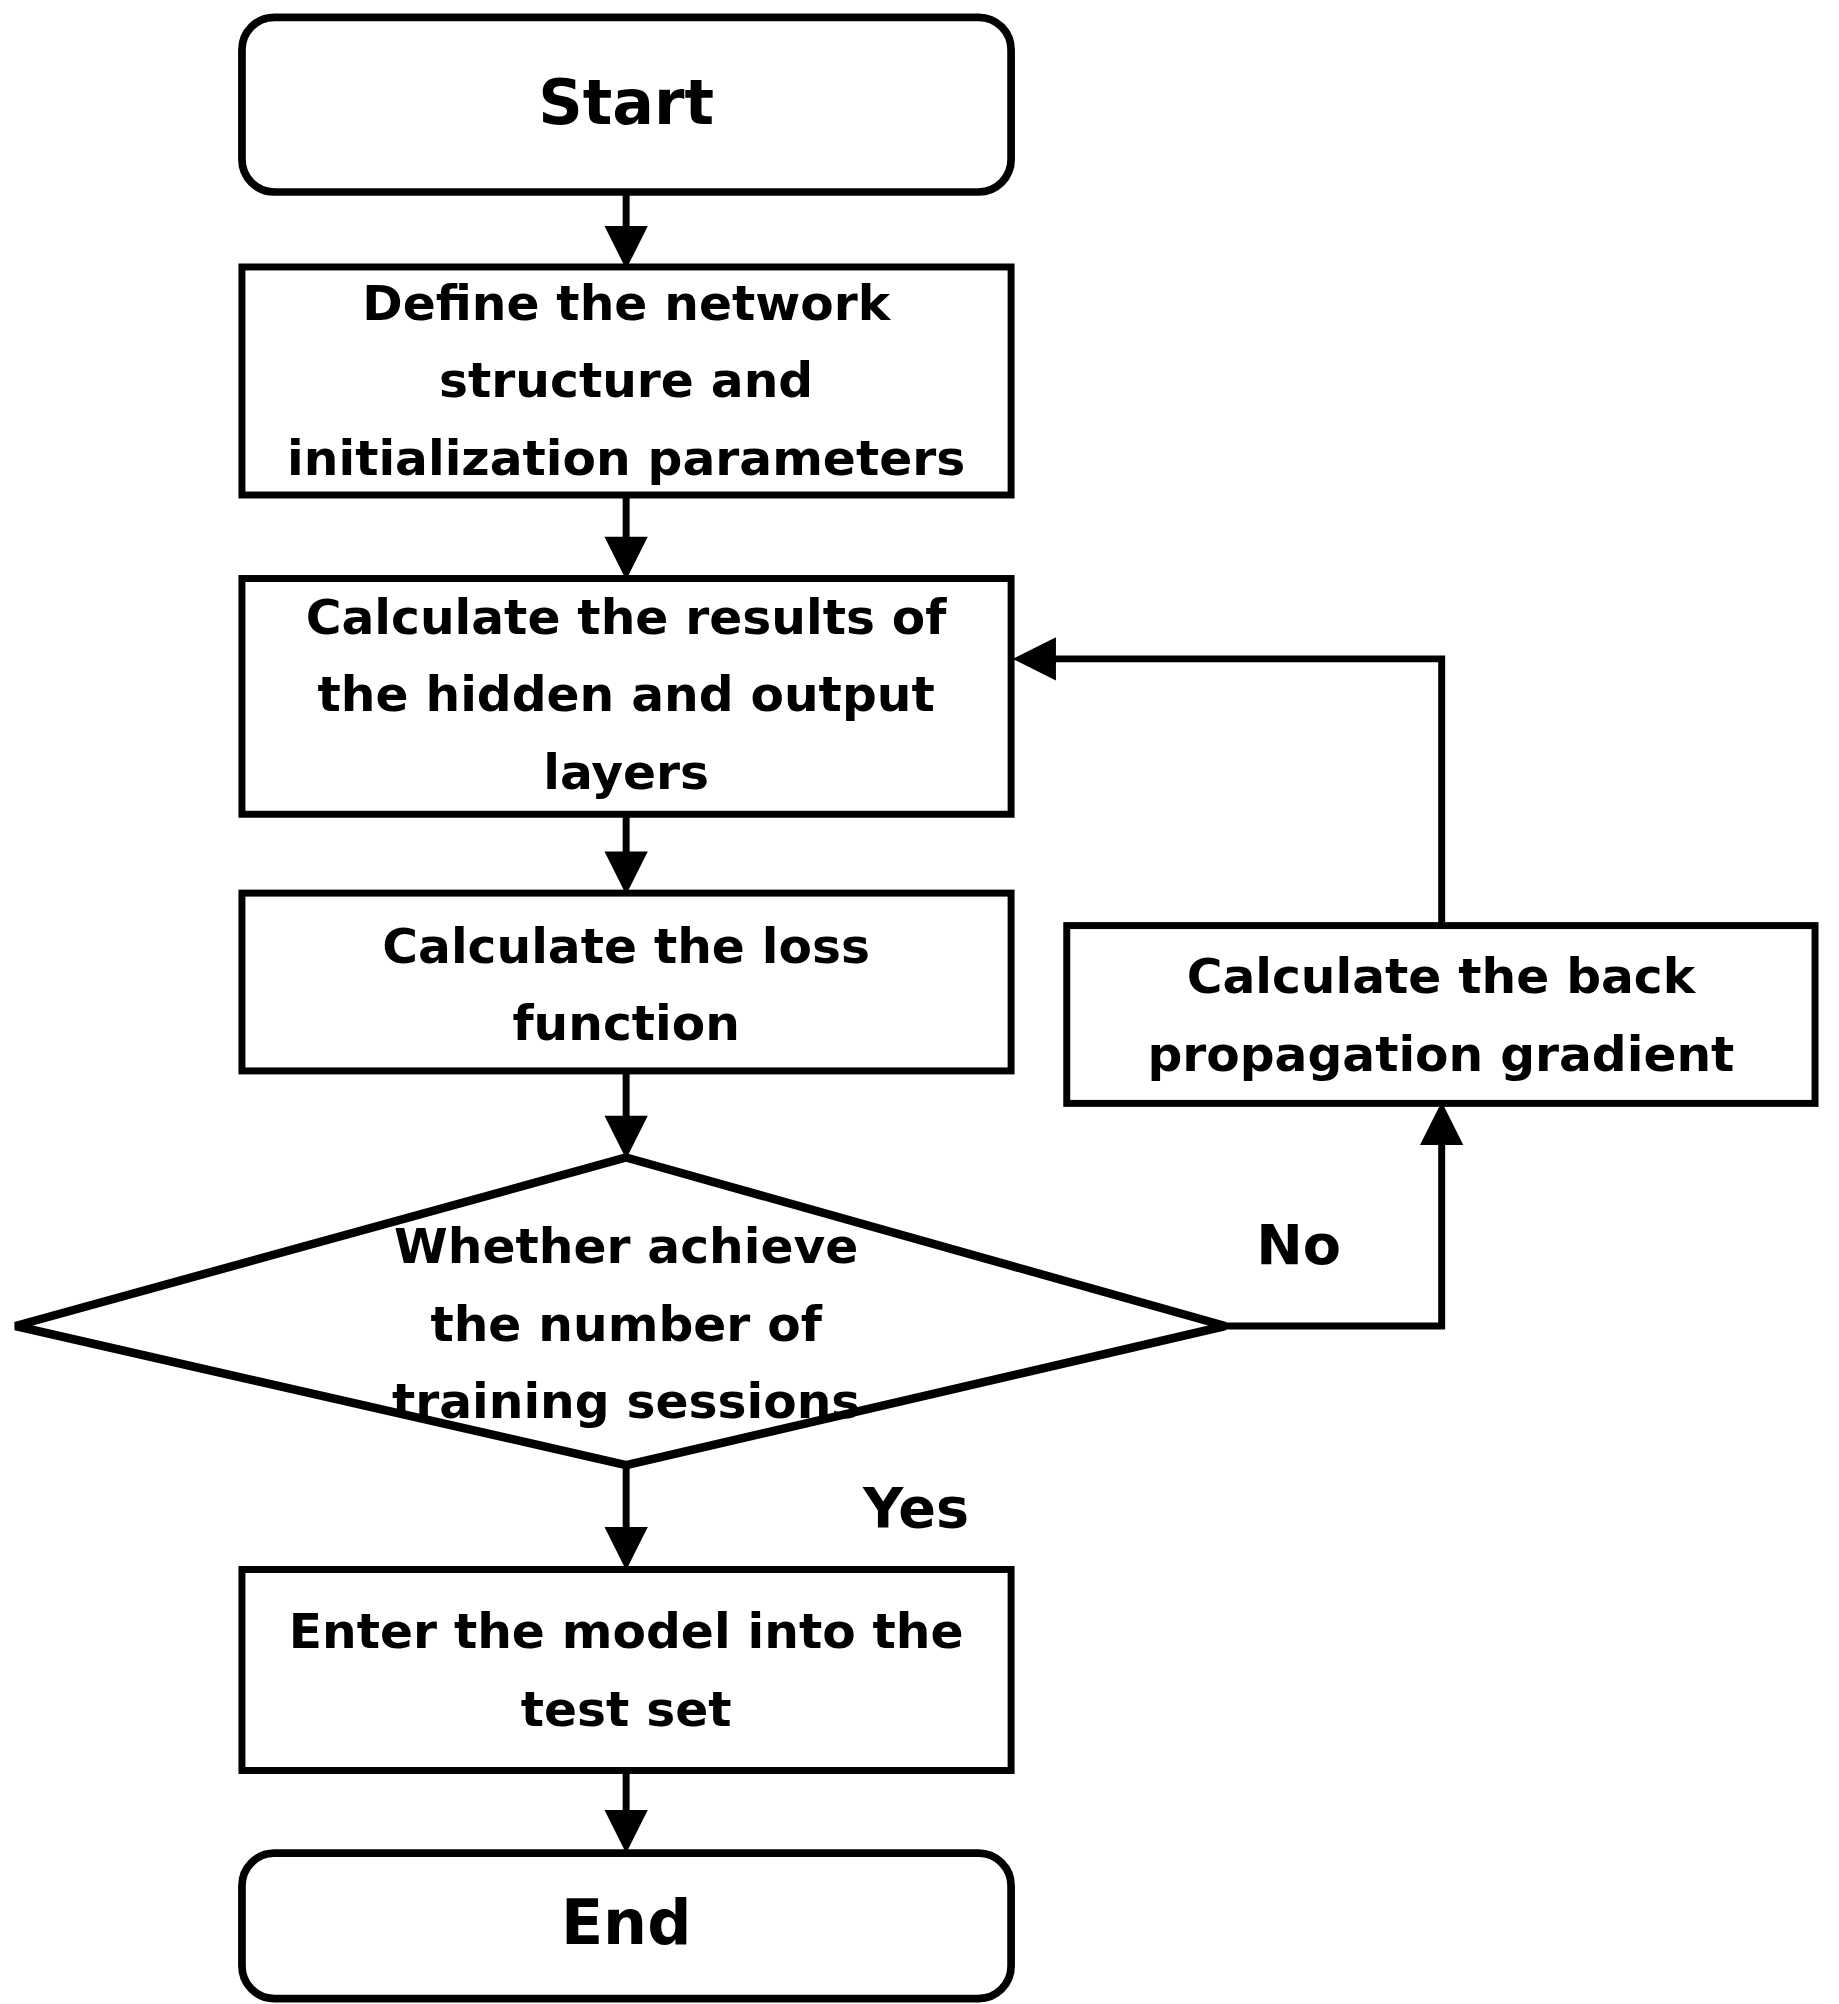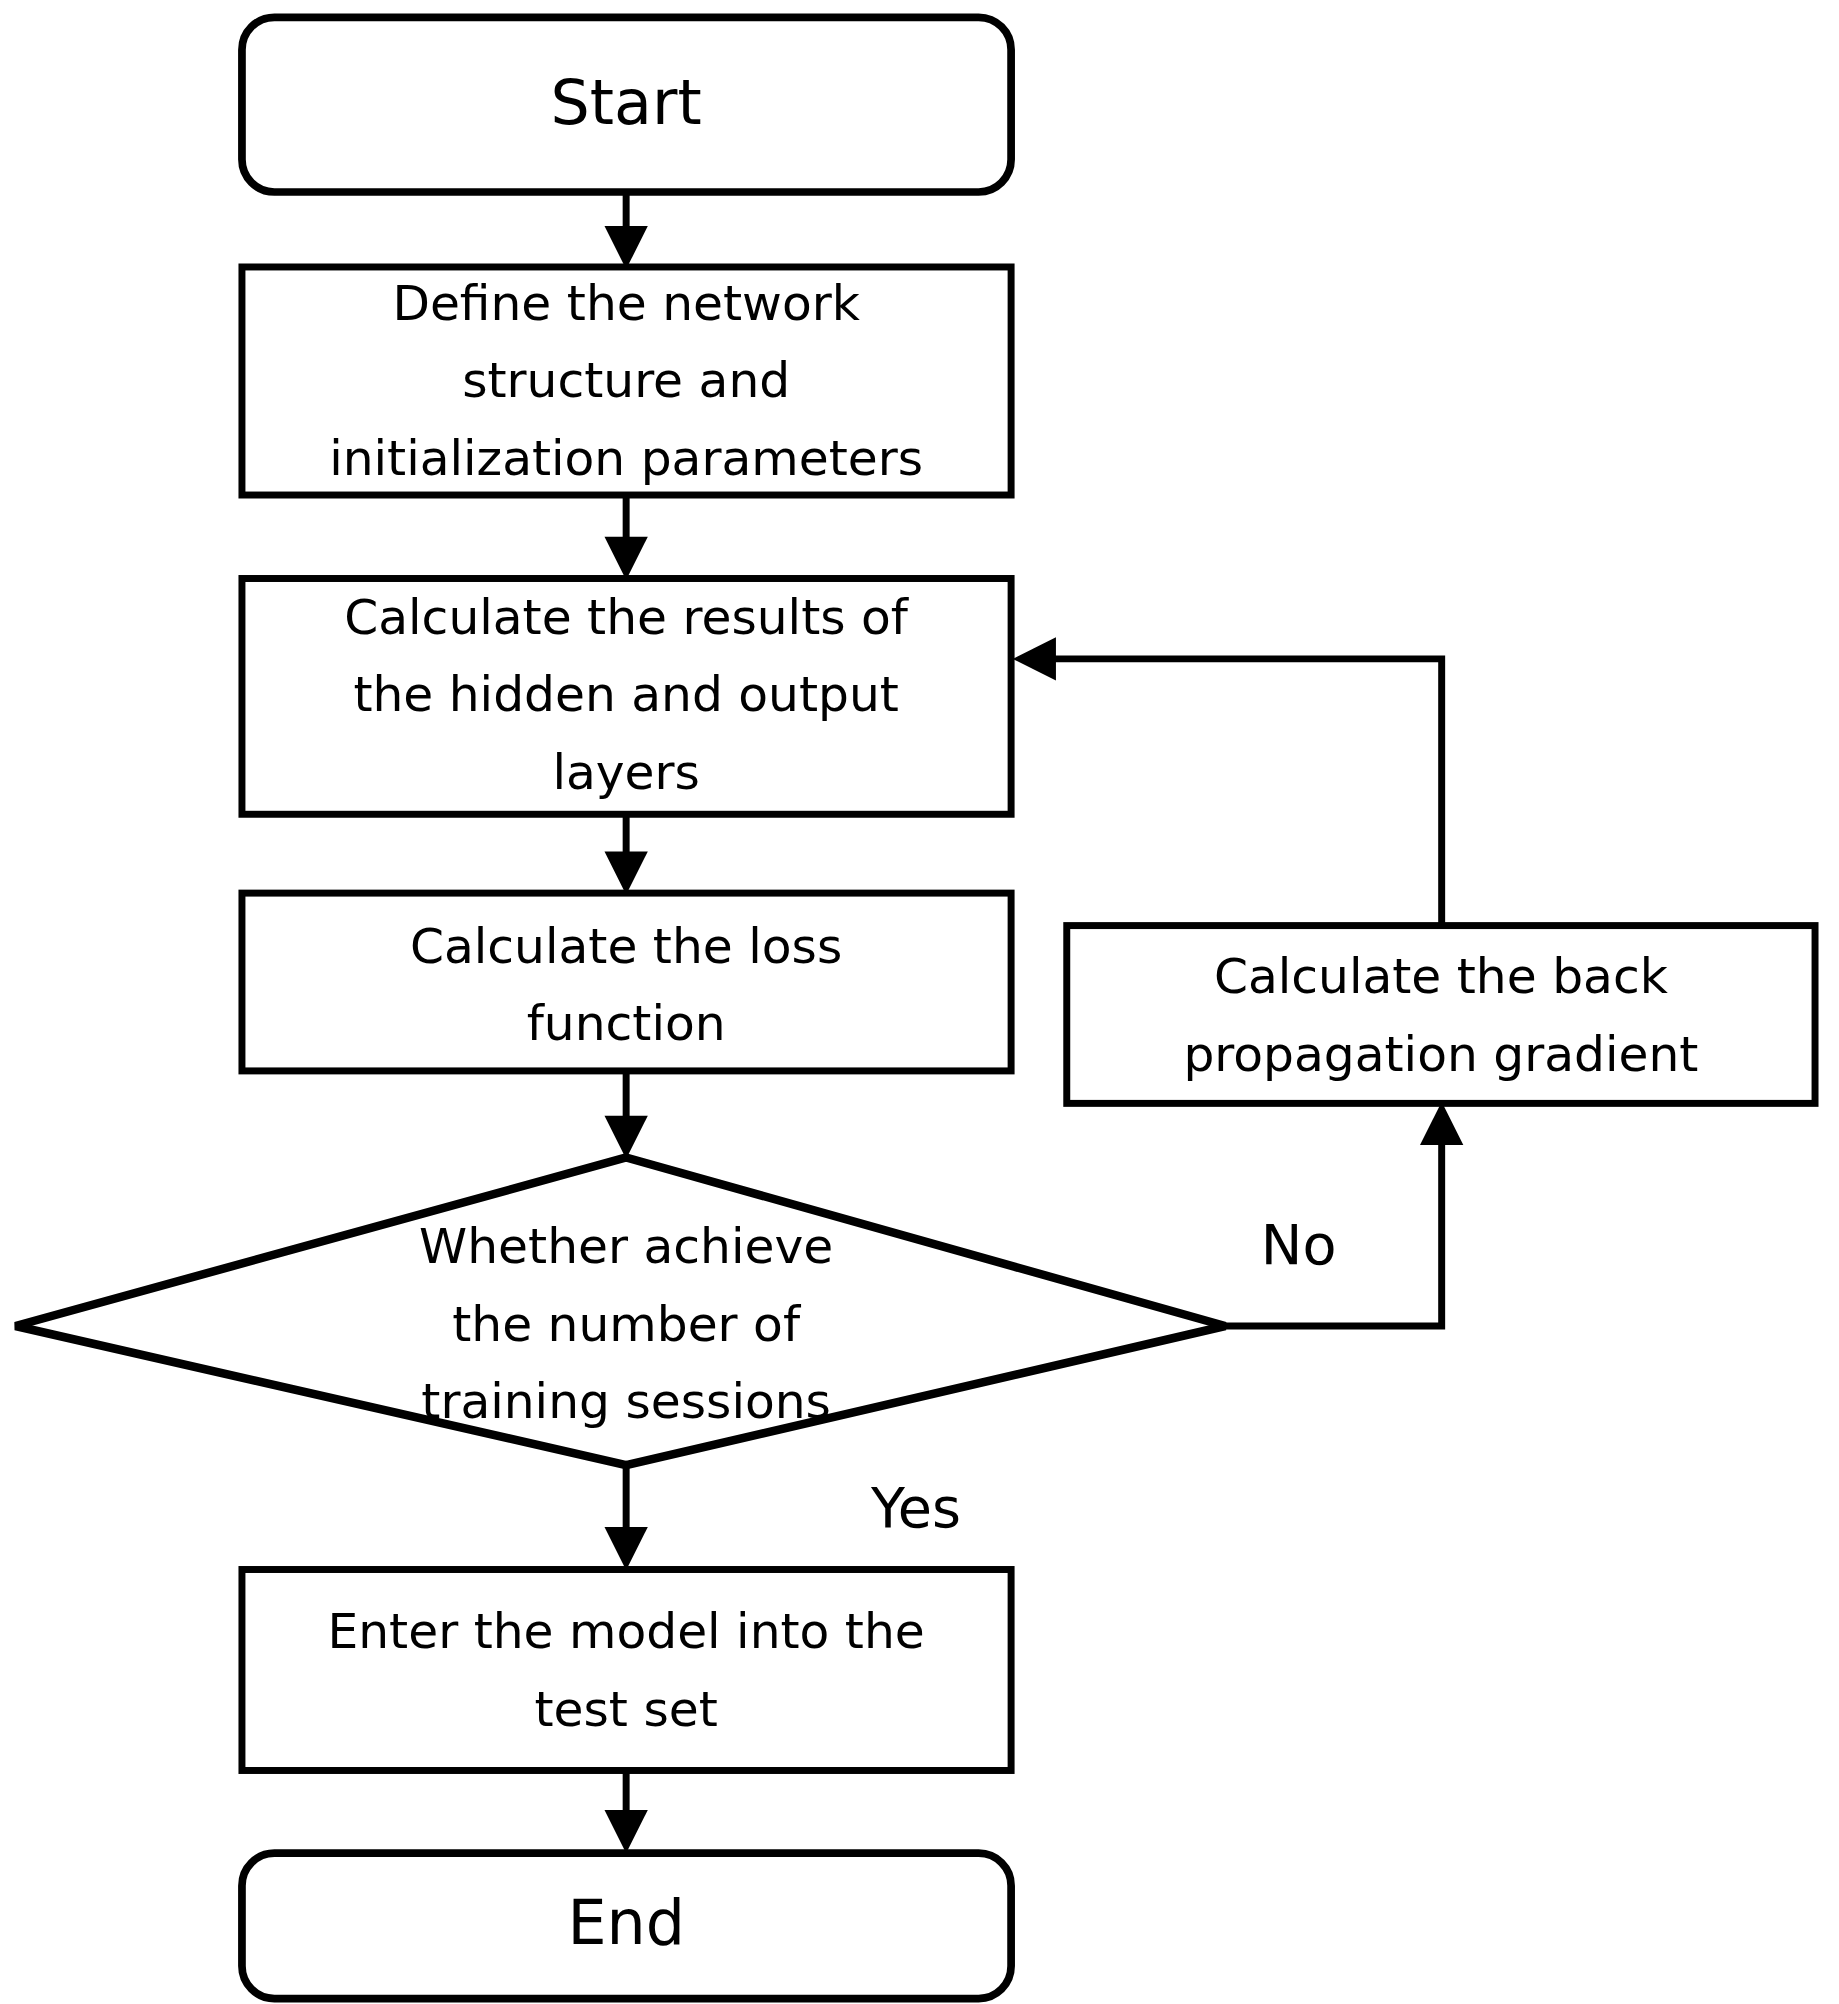--- a/index.html
+++ b/index.html
@@ -12,20 +12,21 @@
     width: 1839px;
     height: 2005px;
     overflow: hidden;
     font-family: "DejaVu Sans", sans-serif;
   }
   #flow-root {
     position: relative;
     width: 1839px;
     height: 2005px;
     background: #ffffff;
+    font-weight: bold;
   }
   svg.flow-svg {
     position: absolute;
     left: 0;
     top: 0;
     width: 1839px;
     height: 2005px;
     display: block;
   }
   .node-shape {

